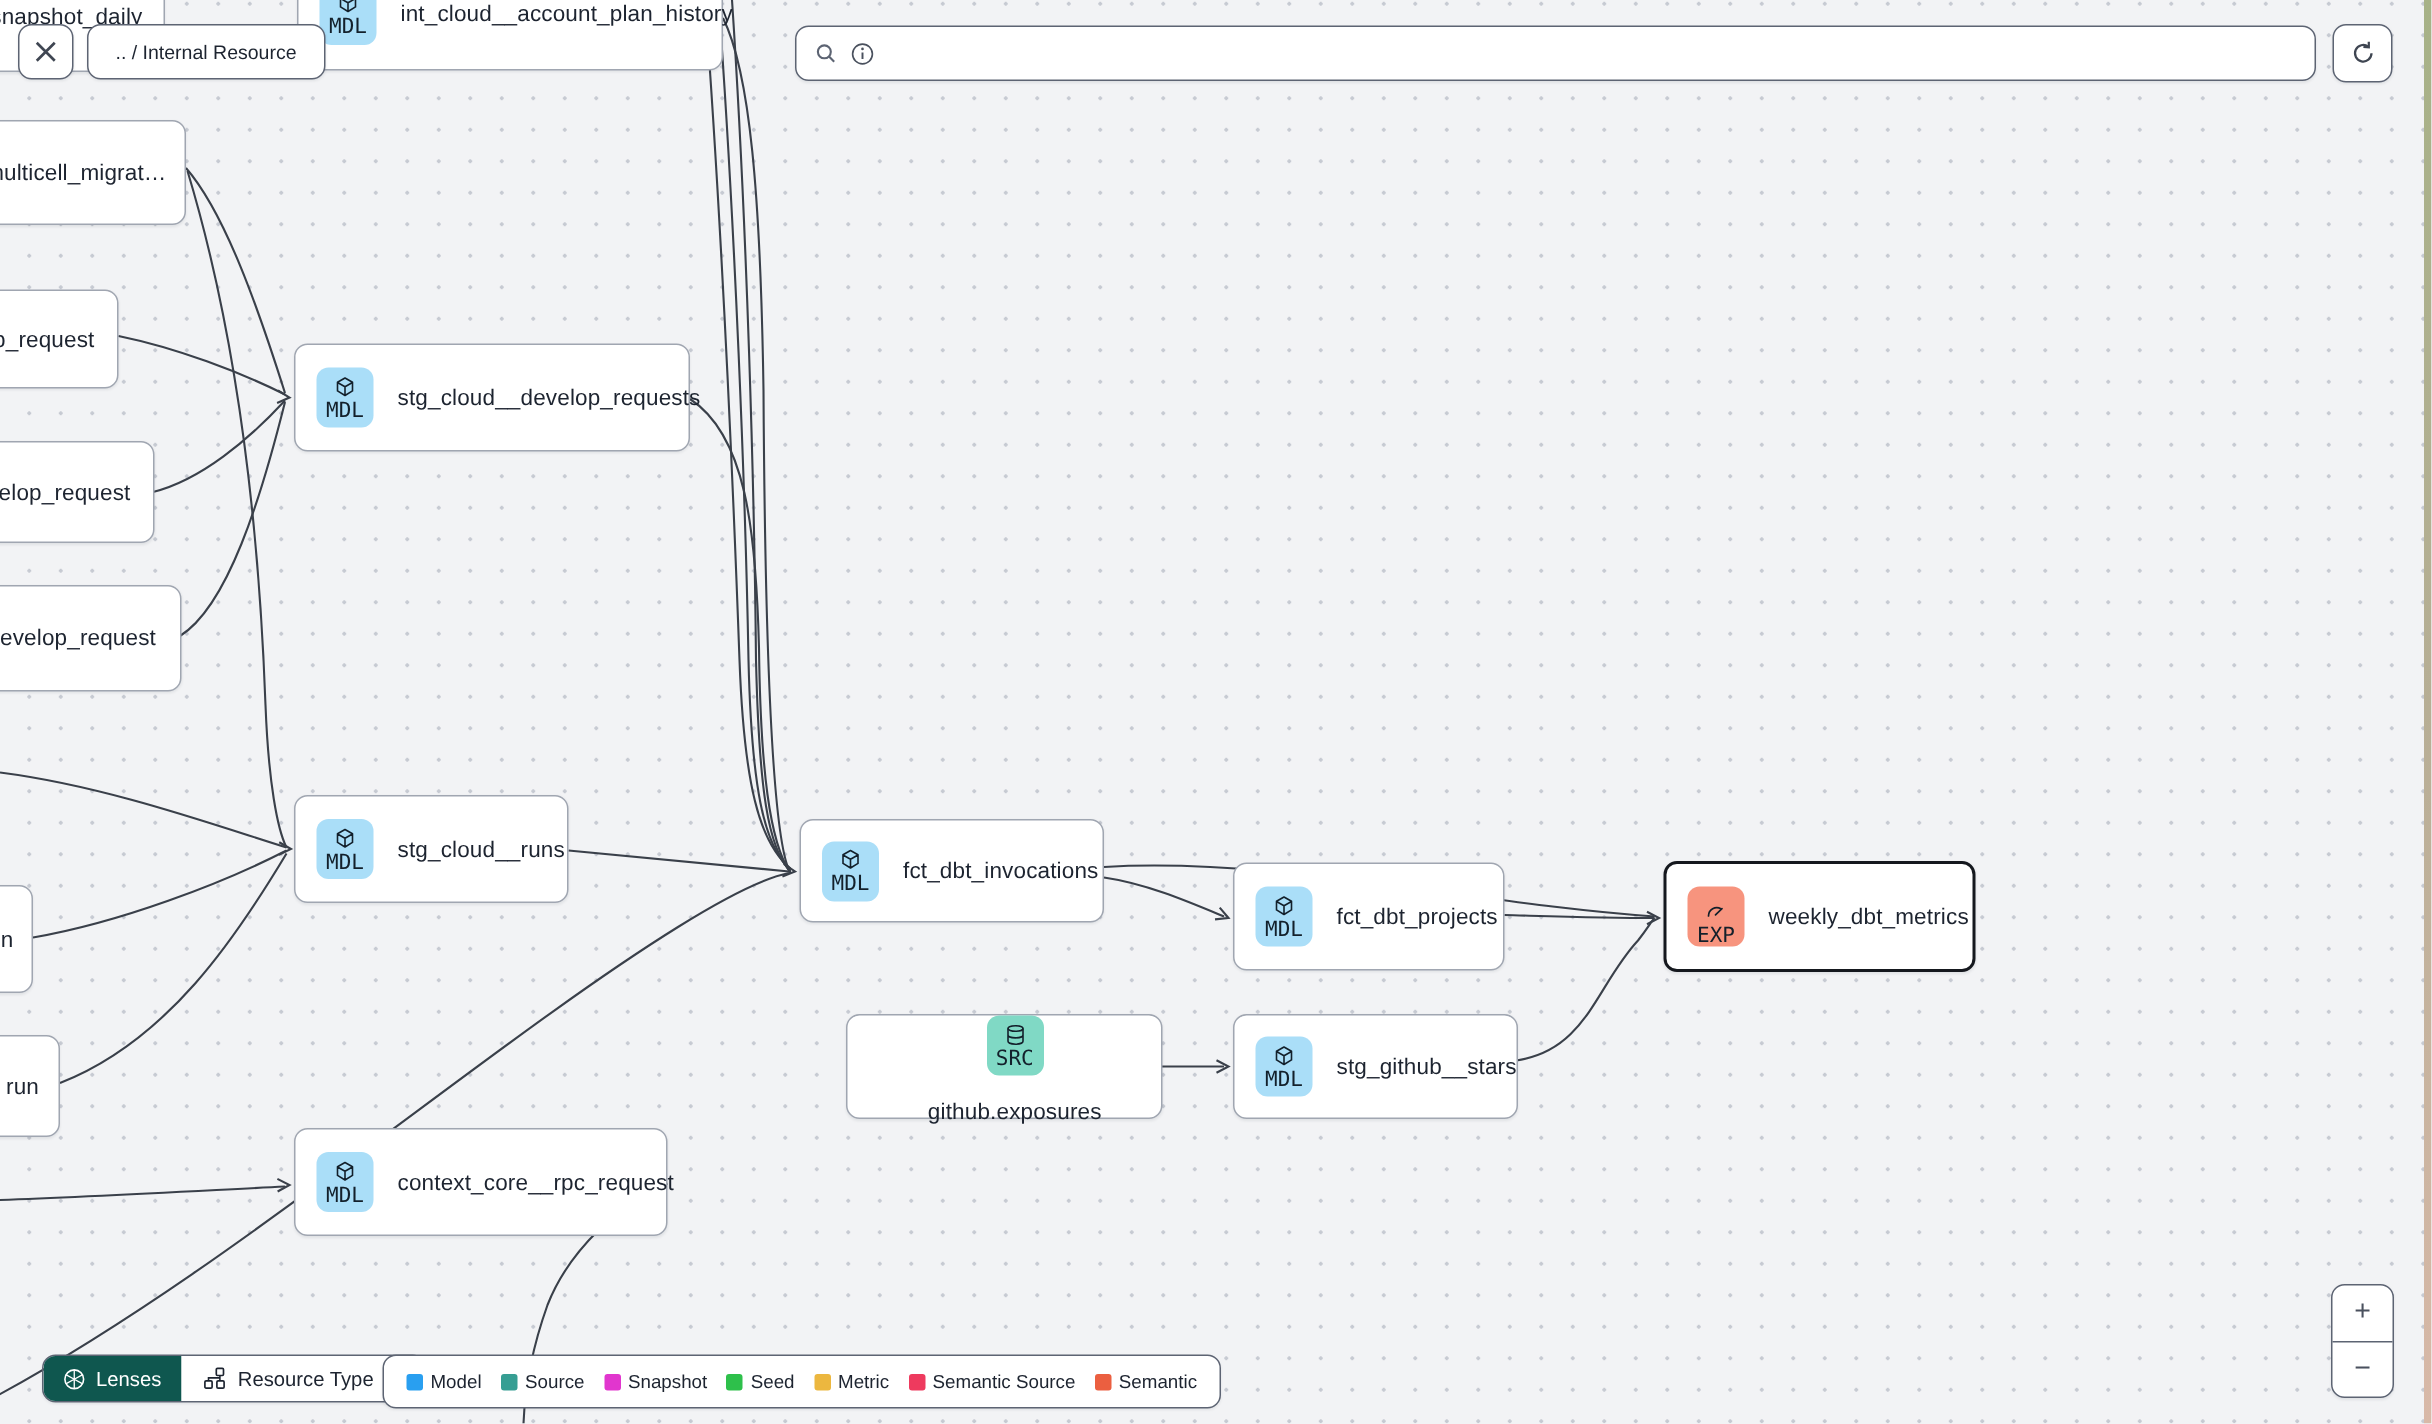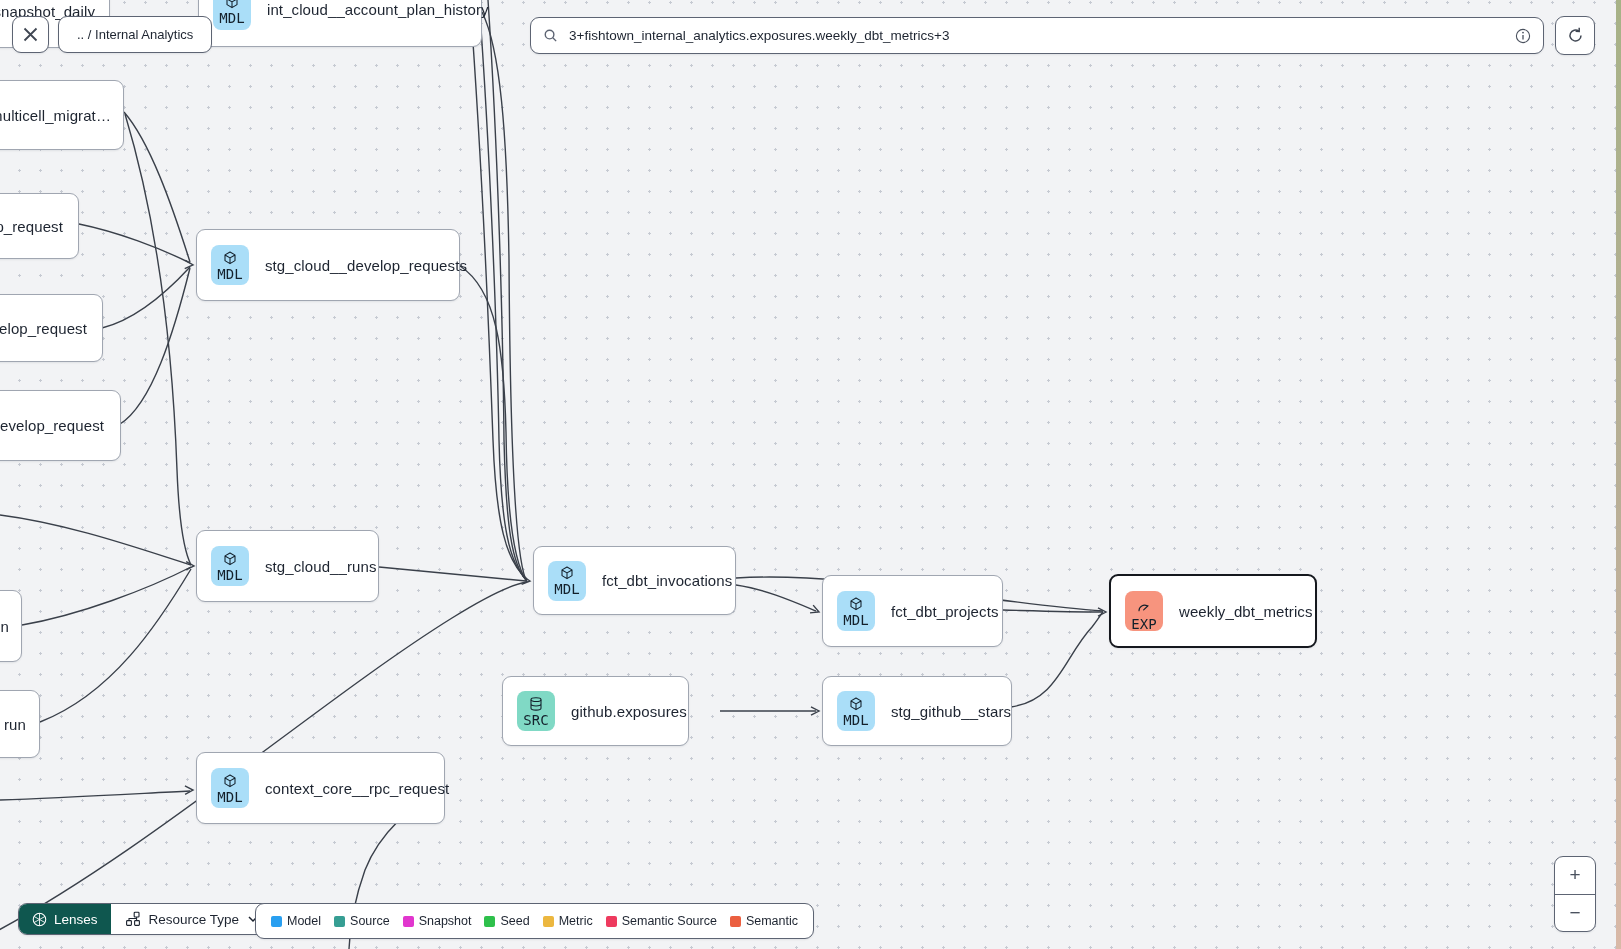--- a/index.html
+++ b/index.html
@@ -35,21 +35,21 @@
     background:#fff;border:1px solid #5d6473;border-radius:9px;
     display:flex;align-items:center;justify-content:center;cursor:pointer;
     box-shadow:0 1px 2px rgba(16,24,40,.08);
   }
   #close-btn{left:12px;top:16px;width:37px;height:37px;}
   #breadcrumb{left:58px;top:16px;height:37px;padding:0 18px;font-size:13px;color:#1d2430;}
   #search-wrap{left:530px;top:17px;width:1014px;height:37px;background:#fff;border:1px solid #5d6473;border-radius:9px;display:flex;align-items:center;padding:0 12px;gap:9px;box-shadow:0 1px 2px rgba(16,24,40,.08);}
   #search-input{flex:1;border:none;outline:none;font-size:13.5px;color:#1d2430;font-family:"Liberation Sans",sans-serif;background:transparent;}
   #refresh-btn{left:1555px;top:16px;width:40px;height:39px;}
   
-  #lenses-group{left:18px;top:903px;height:32px;display:flex;border:1px solid #5d6473;border-radius:9px;overflow:hidden;box-shadow:0 1px 2px rgba(16,24,40,.08);}
+  #lenses-group{left:28px;top:903px;height:32px;display:flex;border:1px solid #5d6473;border-radius:9px;overflow:hidden;box-shadow:0 1px 2px rgba(16,24,40,.08);}
   #lenses-btn{background:#0f574f;color:#fff;display:flex;align-items:center;gap:7px;padding:0 13px;font-size:13.5px;cursor:pointer;}
   #resource-btn{background:#fff;color:#1d2430;display:flex;align-items:center;gap:8px;padding:0 14px;font-size:13.5px;cursor:pointer;}
   #legend{left:255px;top:903px;height:36px;background:#fff;border:1px solid #5d6473;border-radius:9px;display:flex;align-items:center;gap:13px;padding:16px 15px;box-shadow:0 1px 2px rgba(16,24,40,.08);}
   .legend-item{display:flex;align-items:center;gap:5px;font-size:12.5px;color:#1d2430;white-space:nowrap;}
   .swatch{width:11px;height:11px;border-radius:2px;display:inline-block;}
   
   #zoom-ctrl{left:1554px;top:856px;width:42px;height:76px;background:#fff;border:1px solid #5d6473;border-radius:9px;display:flex;flex-direction:column;box-shadow:0 1px 2px rgba(16,24,40,.08);}
   .zoom-btn{flex:1;display:flex;align-items:center;justify-content:center;font-size:19px;color:#4a515e;cursor:pointer;}
   #zoom-in{border-bottom:1px solid #5d6473;}
   
@@ -151,21 +151,21 @@
     </div>
     <div class="node" style="left: 533px; top: 546px; width: 203px; height: 69px;">
       <div class="badge" style="background: rgb(170, 222, 248);">
         <svg viewBox="0 0 24 24">
           <path d="M12 3l7.5 4.3v8.6L12 20.5 4.5 15.9V7.3L12 3z M12 11.8l7.5-4.3 M12 11.8L4.5 7.5 M12 11.8v8.4" stroke="#13202b" stroke-width="1.6" fill="none" stroke-linejoin="round"></path>
         </svg>
         <span class="badge-text">MDL</span>
       </div>
       <span class="node-label">fct_dbt_invocations</span>
     </div>
-    <div class="node" style="left: 502px; top: 676px; width: 187px; height: 70px;">
+    <div class="node" style="left: 564px; top: 676px; width: 211px; height: 70px; flex-direction: column;">
       <div class="badge" style="background: rgb(128, 217, 197);">
         <svg viewBox="0 0 24 24">
           <ellipse cx="12" cy="5.5" rx="7.5" ry="2.8" stroke="#13202b" stroke-width="1.6" fill="none"></ellipse>
           <path d="M4.5 5.5v12.8c0 1.6 3.4 2.9 7.5 2.9s7.5-1.3 7.5-2.9V5.5 M4.5 12c0 1.6 3.4 2.9 7.5 2.9s7.5-1.3 7.5-2.9" stroke="#13202b" stroke-width="1.6" fill="none"></path>
         </svg>
         <span class="badge-text">SRC</span>
       </div>
       <span class="node-label">github.exposures</span>
     </div>
     <div class="node" style="left: 822px; top: 575px; width: 181px; height: 72px;">
@@ -197,28 +197,27 @@
       <span class="node-label">weekly_dbt_metrics</span>
     </div>
   </div>
 
 <div id="close-btn" class="chrome btn">
   <svg class="icon" width="15" height="15" viewBox="0 0 15 15">
       <path d="M1.5 1.5 L13.5 13.5 M13.5 1.5 L1.5 13.5" stroke="#3f4652" stroke-width="1.8" fill="none"></path>
     </svg>
 </div>
 <div id="breadcrumb" class="chrome btn">
-  <span>.. / Internal Analytics</span>
+  <span>.. / Internal Resource</span>
 </div>
 <div id="search-wrap" class="chrome">
   <svg class="icon" width="15" height="15" viewBox="0 0 16 16">
       <circle cx="7" cy="7" r="4.6" stroke="#5d6473" stroke-width="1.5" fill="none"></circle>
       <path d="M10.5 10.5 L14 14" stroke="#5d6473" stroke-width="1.5"></path>
     </svg>
-  <input id="search-input" type="text" value="3+fishtown_internal_analytics.exposures.weekly_dbt_metrics+3" style="">
   <svg class="icon" width="16" height="16" viewBox="0 0 16 16">
       <circle cx="8" cy="8" r="6.6" stroke="#4a515e" stroke-width="1.1" fill="none"></circle>
       <path d="M8 7 L8 11.4" stroke="#4a515e" stroke-width="1.3"></path>
       <circle cx="8" cy="4.6" r="0.9" fill="#4a515e"></circle>
     </svg>
 </div>
 <div id="refresh-btn" class="chrome btn">
   <svg class="icon" width="17" height="17" viewBox="0 0 17 17">
       <path d="M14 8.5 a5.5 5.5 0 1 1 -2.2 -4.4" stroke="#3f4652" stroke-width="1.5" fill="none"></path>
       <path d="M12.2 0.8 L12.2 4.5 L8.6 4.2" stroke="#3f4652" stroke-width="1.5" fill="none"></path>

